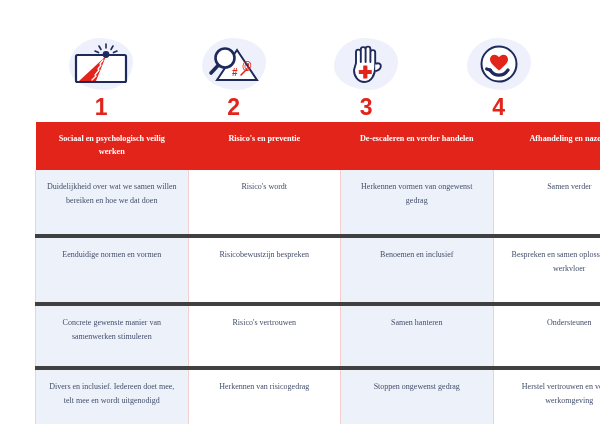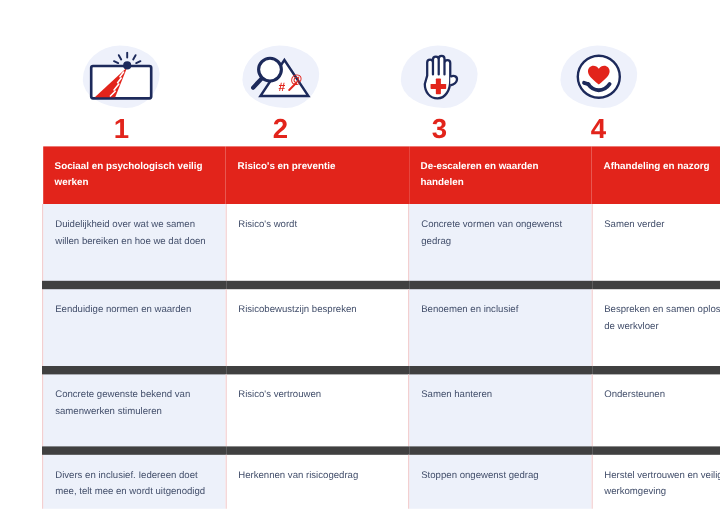--- a/index.html
+++ b/index.html
@@ -76,39 +76,40 @@
     width: 530px;
   }
   .tbl {
     width: 530px;
     border-collapse: collapse;
     table-layout: fixed;
   }
   .tbl th, .tbl td {
     width: 132.5px;
     vertical-align: top;
-    text-align: left;
+    text-align: center;
+    font-family: Liberation Serif, serif;
   }
   .tbl thead th {
     background: #e2241b;
     color: #ffffff;
     font-size: 8.2px;
     font-weight: bold;
     line-height: 1.55;
     padding: 11px 10px 12px 10px;
     border: none;
   }
   .tbl tbody td {
     font-size: 8px;
     font-weight: normal;
     line-height: 1.65;
     color: #434f6b;
     padding: 10px 10px 10px 10px;
     border-right: 1px solid #f3cfd0;
-    border-bottom: 7px solid #404040;
+    border-bottom: 4px solid #404040;
     background: #ffffff;
   }
   .tbl tbody td.tint {
     background: #edf1fa;
   }
   .tbl tbody td:first-child {
     border-left: 1px solid #f3cfd0;
   }
   .tbl tbody tr:first-child td {
     border-top: none;
@@ -185,39 +186,39 @@
     </div>
 
   </div>
 
   <div class="table-wrap">
     <table class="tbl">
       <thead>
         <tr>
           <th>Sociaal en psychologisch veilig werken</th>
           <th>Risico's en preventie</th>
-          <th>De-escaleren en waarden handelen</th>
+          <th>De-escaleren en verder handelen</th>
           <th>Afhandeling en nazorg</th>
         </tr>
       </thead>
       <tbody>
         <tr class="r1">
           <td class="tint">Duidelijkheid over wat we samen willen bereiken en hoe we dat doen</td>
           <td>Risico's wordt</td>
-          <td class="tint">Concrete vormen van ongewenst gedrag</td>
+          <td class="tint">Herkennen vormen van ongewenst gedrag</td>
           <td>Samen verder</td>
         </tr>
         <tr class="r2">
-          <td class="tint">Eenduidige normen en waarden</td>
+          <td class="tint">Eenduidige normen en vormen</td>
           <td>Risicobewustzijn bespreken</td>
           <td class="tint">Benoemen en inclusief</td>
           <td>Bespreken en samen oplossen op de werkvloer</td>
         </tr>
         <tr class="r3">
-          <td class="tint">Concrete gewenste bekend van samenwerken stimuleren</td>
+          <td class="tint">Concrete gewenste manier van samenwerken stimuleren</td>
           <td>Risico's  vertrouwen</td>
           <td class="tint">Samen hanteren</td>
           <td>Ondersteunen</td>
         </tr>
         <tr class="r4">
           <td class="tint">Divers en inclusief. Iedereen doet mee, telt mee en wordt uitgenodigd</td>
           <td>Herkennen van risicogedrag</td>
           <td class="tint">Stoppen ongewenst  gedrag</td>
           <td>Herstel vertrouwen en veilige werkomgeving</td>
         </tr>

